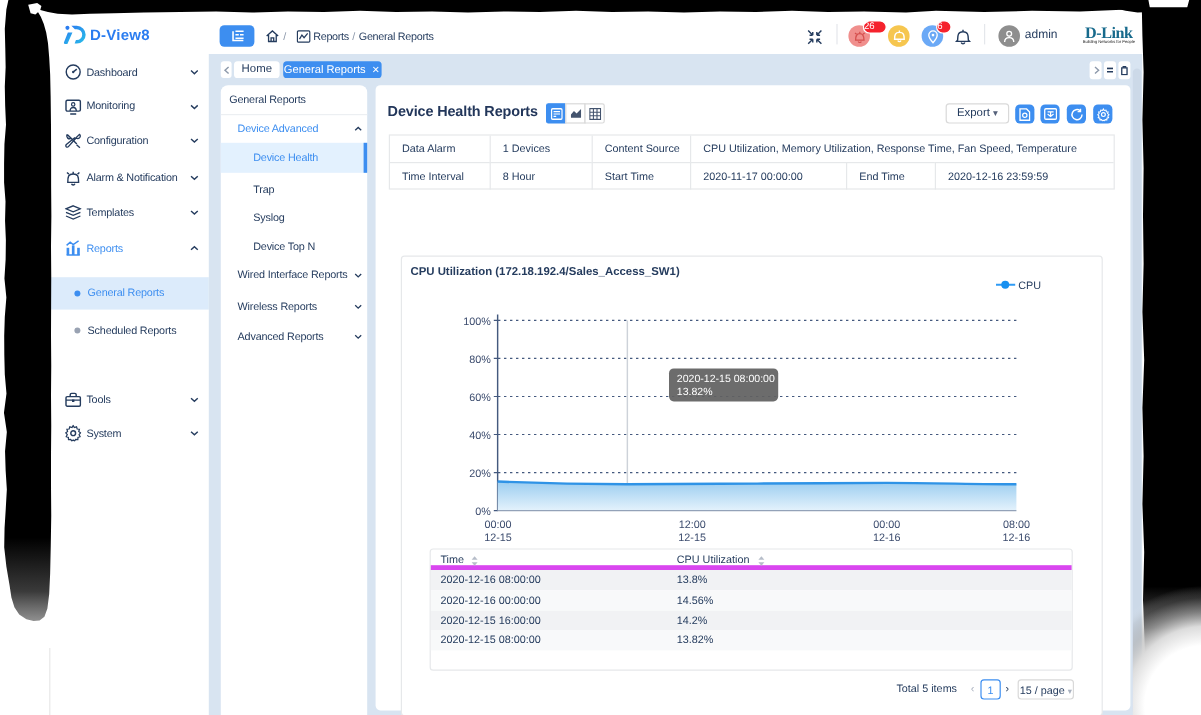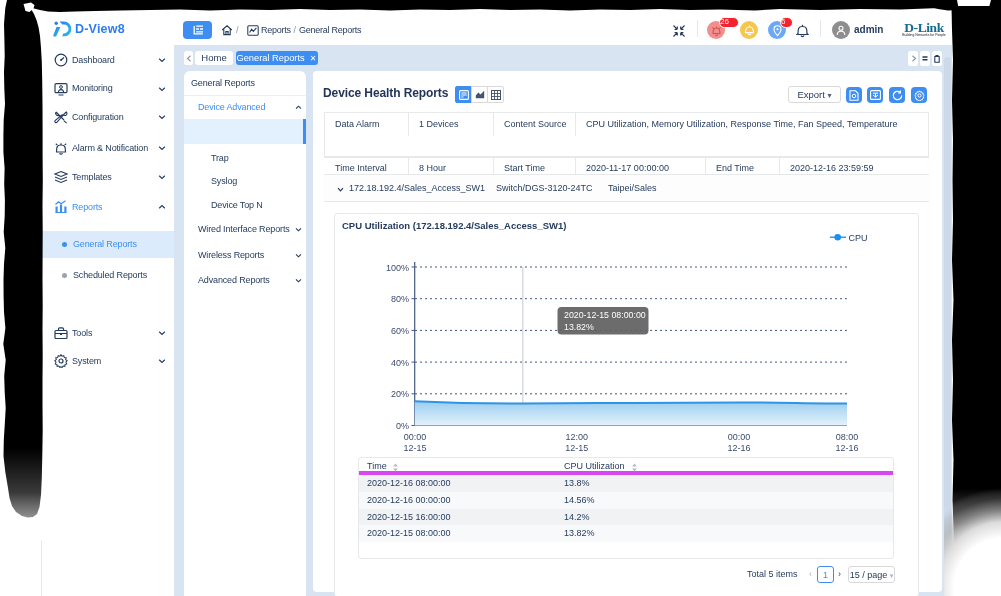--- a/index.html
+++ b/index.html
@@ -10,21 +10,21 @@
 .nav{color:#253c5e;}
 
 #hdr{position:absolute;left:0;top:0;width:910px;height:34px;background:#fff;}
 #logotext{position:absolute;left:33px;top:11px;font-size:12.5px;font-weight:bold;color:#2b7df0;letter-spacing:0.2px;}
 #menubtn{position:absolute;left:141px;top:10px;width:29px;height:18px;background:#3d8ef0;border-radius:4px;}
 .bc{position:absolute;top:13.5px;font-size:9px;color:#253c5e;}
 .bcsl{color:#8d99ab;}
 .hdivider{position:absolute;top:9px;width:1px;height:17px;background:#e4e7eb;}
 .circ{position:absolute;top:10px;width:18px;height:18px;border-radius:50%;}
 .badge{position:absolute;background:#f5222d;color:#fff;font-size:8px;border:1px solid #fff;border-radius:7px;text-align:left;line-height:9px;}
-#admin{position:absolute;left:812px;top:13px;font-size:10px;color:#253c5e;font-weight:bold;}
+#admin{position:absolute;left:812px;top:13px;font-size:10px;color:#253c5e;}
 #dlink{position:absolute;left:860px;top:11px;width:44px;text-align:center;}
 #dlink .t1{font-size:13.5px;font-weight:bold;color:#176a8c;letter-spacing:-0.4px;line-height:11px;font-family:"Liberation Serif",serif;}
 #dlink .t2{font-size:3.4px;color:#222;letter-spacing:0;line-height:4px;}
 
 #side{position:absolute;left:0;top:34px;width:132px;height:551px;background:#fff;}
 .sitem{position:absolute;left:0;width:132px;height:22px;}
 .sicon{position:absolute;left:12px;top:50%;margin-top:-7px;width:14px;height:14px;}
 .stext{position:absolute;left:30px;top:50%;margin-top:-5.5px;font-size:9px;letter-spacing:-0.15px;color:#253c5e;white-space:nowrap;}
 .schev{position:absolute;left:116px;top:50%;margin-top:-4px;width:8px;height:8px;}
 .sdot{position:absolute;left:20px;top:50%;margin-top:-2.5px;width:5px;height:5px;border-radius:50%;background:#99a2b2;}
@@ -46,21 +46,21 @@
 #thlbar{position:absolute;left:119px;top:48px;width:3px;height:24.5px;background:#3d8ef0;}
 
 #card{position:absolute;left:139px;top:26px;width:629px;height:521px;background:#fff;border-radius:4px;}
 #ctitle{position:absolute;left:10px;top:14.5px;font-size:12px;font-weight:bold;color:#22365a;letter-spacing:-0.1px;}
 .vbtn{position:absolute;top:15px;width:17px;height:17px;background:#fff;border:1px solid #d9d9d9;}
 #export{position:absolute;left:475px;top:15px;width:53px;height:17px;border:1px solid #d9d9d9;border-radius:3px;background:#fff;font-size:9.5px;color:#253c5e;text-align:center;line-height:16px;}
 .bbtn{position:absolute;top:16px;width:16px;height:16px;background:#3d8ef0;border-radius:4px;}
 
 #itab{position:absolute;left:11px;top:41px;width:605px;height:45.5px;border:1px solid #e6e8ea;}
 .icell{position:absolute;border-left:1px solid #e6e8ea;height:22.5px;font-size:9px;color:#253c5e;line-height:22.5px;padding-left:10px;white-space:nowrap;overflow:hidden;}
-.irow2{border-top:1px solid #e6e8ea;margin-top:21px;}
+.irow2{border-top:1px solid #e6e8ea;}
 
 #colbar{position:absolute;left:11px;top:103px;width:605px;height:28px;border-top:1px solid #e6e8ea;border-bottom:1px solid #e6e8ea;background:#fdfdfd;font-size:9px;color:#253c5e;}
 
 #chcard{position:absolute;left:21px;top:142px;width:585px;height:384px;border:1px solid #e6e8ea;border-radius:3px;background:#fff;}
 
 #dtab{position:absolute;left:23px;top:243px;width:536px;height:102px;border:1px solid #e6e8ea;border-radius:3px;background:#fff;font-size:9px;color:#253c5e;}
 .drow{position:absolute;left:0;width:534px;height:16.8px;line-height:16.8px;}
 .drow .c1{position:absolute;left:8px;top:0;}
 .drow .c2{position:absolute;left:205px;top:0;}
 
@@ -278,20 +278,23 @@
         </div>
       <div style="position:absolute;left:0;top:24px;width:122px;height:1px;background:#eceff2"></div>
       <div id="thl"></div>
         <div id="thlbar"></div>
       <div class="titem" style="top:24px">
           <div class="ttext" style="left:14px;color:#3d8ef0">Device Advanced</div>
           <svg class="tchev" viewBox="0 0 7 7">
             <path d="M1 4.6 L3.5 2.2 L6 4.6" fill="none" stroke="#253c5e" stroke-width="1.1"></path>
           </svg>
         </div>
+      <div class="titem" style="top:48px;height:24.5px">
+          <div class="ttext" style="left:27px;color:#3d8ef0">Device Health</div>
+        </div>
       <div class="titem" style="top:75px">
           <div class="ttext" style="left:27px">Trap</div>
         </div>
       <div class="titem" style="top:98.5px">
           <div class="ttext" style="left:27px">Syslog</div>
         </div>
       <div class="titem" style="top:122px">
           <div class="ttext" style="left:27px">Device Top N</div>
         </div>
       <div class="titem" style="top:146px">
@@ -362,28 +365,20 @@
         <div class="icell" style="left:0;top:0;width:83px;border-left:none;">Data Alarm</div>
         <div class="icell" style="left:83px;top:0;width:85px;">1 Devices</div>
         <div class="icell" style="left:168px;top:0;width:82px;">Content Source</div>
         <div class="icell" style="left:250px;top:0;width:353px;">CPU Utilization, Memory Utilization, Response Time, Fan Speed, Temperature</div>
         <div class="icell irow2" style="left:0;top:22px;width:83px;border-left:none;">Time Interval</div>
         <div class="icell irow2" style="left:83px;top:22px;width:85px;">8 Hour</div>
         <div class="icell irow2" style="left:168px;top:22px;width:82px;">Start Time</div>
         <div class="icell irow2" style="left:250px;top:22px;width:130px;">2020-11-17 00:00:00</div>
         <div class="icell irow2" style="left:380px;top:22px;width:74px;">End Time</div>
         <div class="icell irow2" style="left:454px;top:22px;width:149px;">2020-12-16 23:59:59</div>
-      </div>
-      <div id="colbar">
-        <svg class="abs" style="left:13px;top:11px" width="7" height="7" viewBox="0 0 7 7">
-            <path d="M1 2.2 L3.5 4.8 L6 2.2" fill="none" stroke="#253c5e" stroke-width="1.2"></path>
-          </svg>
-        <div class="abs" style="left:25px;top:8px">172.18.192.4/Sales_Access_SW1</div>
-        <div class="abs" style="left:172px;top:8px">Switch/DGS-3120-24TC</div>
-        <div class="abs" style="left:284px;top:8px">Taipei/Sales</div>
       </div>
       <div id="chcard">
         <svg class="abs" style="left:0;top:0" width="583" height="370" viewBox="0 0 583 370">
           <defs>
             <linearGradient id="areafill" x1="0" y1="0" x2="0" y2="1">
               <stop offset="0" stop-color="#9bcdf0"></stop>
               <stop offset="1" stop-color="#e4f2fc"></stop>
             </linearGradient>
           <clipPath id="clipR">
                 <rect x="944" y="420" width="57" height="176"></rect>

